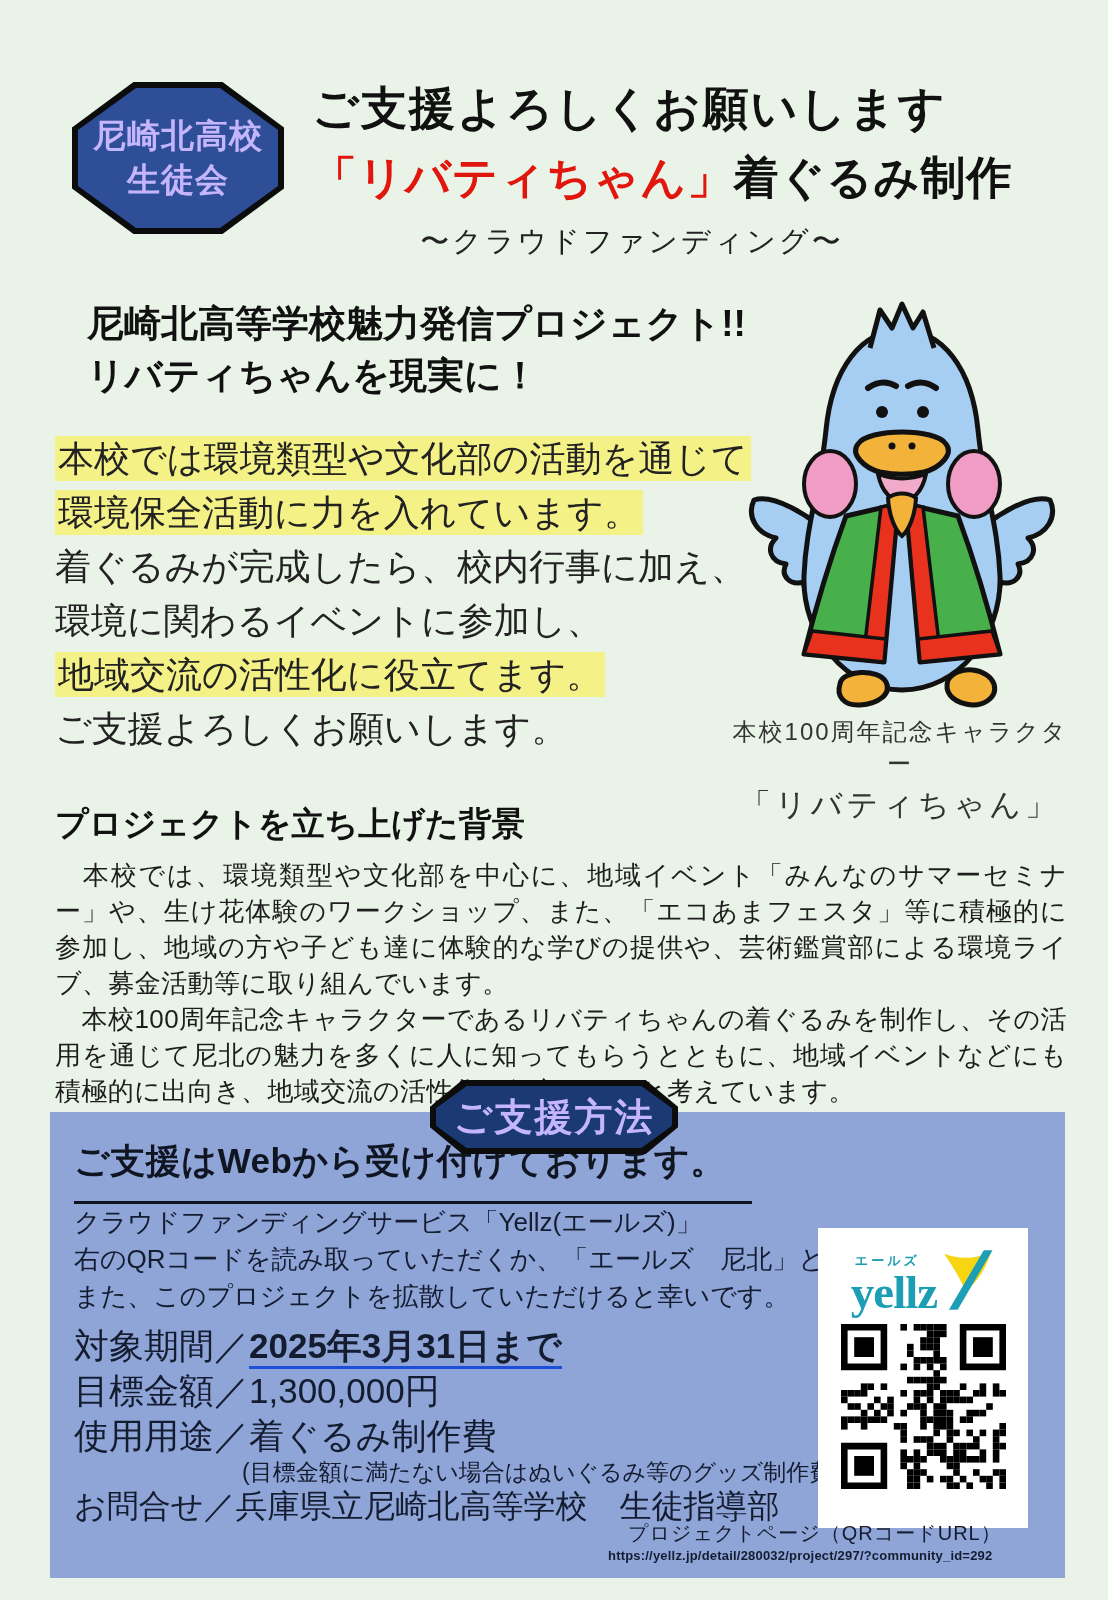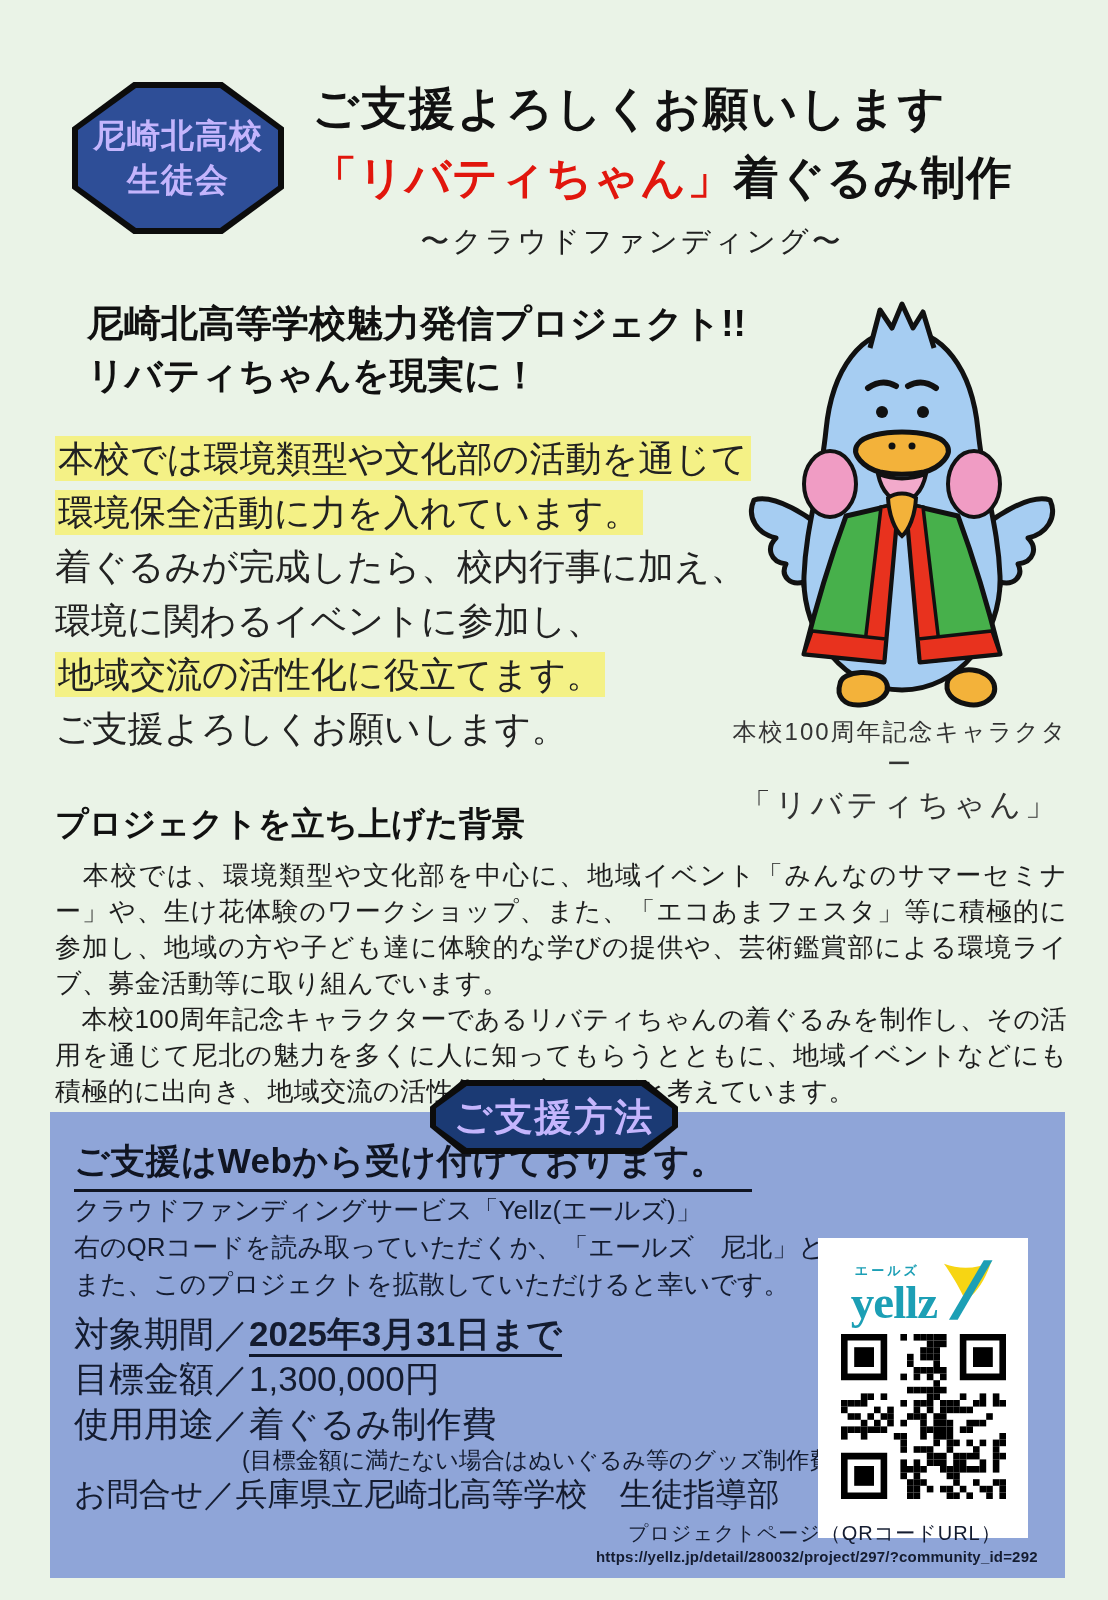--- a/index.html
+++ b/index.html
@@ -47,31 +47,31 @@
   
   .support-box { position:absolute; left:50px; top:1112px; width:1015px; height:466px; background:#8FA5D8; color:#141c30; }
   #support-badge { left:430px; top:1080px; width:248px; height:74px; }
   #support-badge .octagon-inner {
     inset:6px;
     clip-path:polygon(13% 0,87% 0,100% 36%,100% 64%,87% 100%,13% 100%,0 64%,0 36%);
     background:#1B3A74; font-size:38px; letter-spacing:2px;
   }
   #support-badge.octagon-outer { clip-path:polygon(13% 0,87% 0,100% 36%,100% 64%,87% 100%,13% 100%,0 64%,0 36%); }
   .support-left { position:absolute; left:24px; top:26px; width:760px; }
-  .support-heading { display:inline-block; font-size:35px; font-weight:800; color:#101522; border-bottom:3px solid #101522; padding:0 26px 4px 0; letter-spacing:0.5px; white-space:nowrap; }
+  .support-heading { display:inline-block; font-size:35px; font-weight:800; color:#101522; border-bottom:3px solid #101522; padding:0 26px 16px 0; letter-spacing:0.5px; white-space:nowrap; }
   .support-lines { font-size:26px; line-height:37px; white-space:nowrap; }
   .support-detail { margin-top:8px; font-size:35px; line-height:45px; white-space:nowrap; }
-  .support-detail .bu { font-weight:800; border-bottom:3px solid #0f172a; padding-bottom:1px; }
+  .support-detail .bu { font-weight:800; border-bottom:3px solid #1d4ed8; padding-bottom:1px; }
   .support-note { font-size:23px; line-height:28px; padding-left:168px; white-space:nowrap; }
   .support-contact { font-size:32px; line-height:40px; white-space:nowrap; }
   .support-phone { font-size:34px; font-weight:700; line-height:40px; padding-left:196px; }
   .qr-label { position:absolute; left:578px; top:408px; font-size:20px; letter-spacing:1px; }
-  .qr-url { position:absolute; left:546px; top:436px; font-size:15px; font-weight:700; letter-spacing:0.2px; }
-  
-  .yellz-card { position:absolute; left:768px; top:126px; width:210px; height:300px; background:#fff; display:flex; flex-direction:column; align-items:center; }
+  .qr-url { position:absolute; left:558px; top:436px; font-size:13px; font-weight:700; letter-spacing:0.2px; }
+  
+  .yellz-card { position:absolute; left:768px; top:116px; width:210px; height:300px; background:#fff; display:flex; flex-direction:column; align-items:center; }
   .yellz-logo { display:flex; align-items:flex-end; margin-top:14px; height:72px; }
   .yellz-text-col { display:flex; flex-direction:column; align-items:flex-start; }
   .yellz-kana { font-size:13px; color:#1C9FB5; letter-spacing:3px; font-weight:700; margin-left:4px; }
   .yellz-word { font-family:"Liberation Serif", serif; font-size:47px; font-weight:700; color:#1C9FB5; line-height:44px; letter-spacing:-1px; }
   .yellz-flag { margin-left:2px; margin-bottom:2px; }
   .qr-svg { margin-top:10px; }
 </style>
 </head>
 <body>
 

